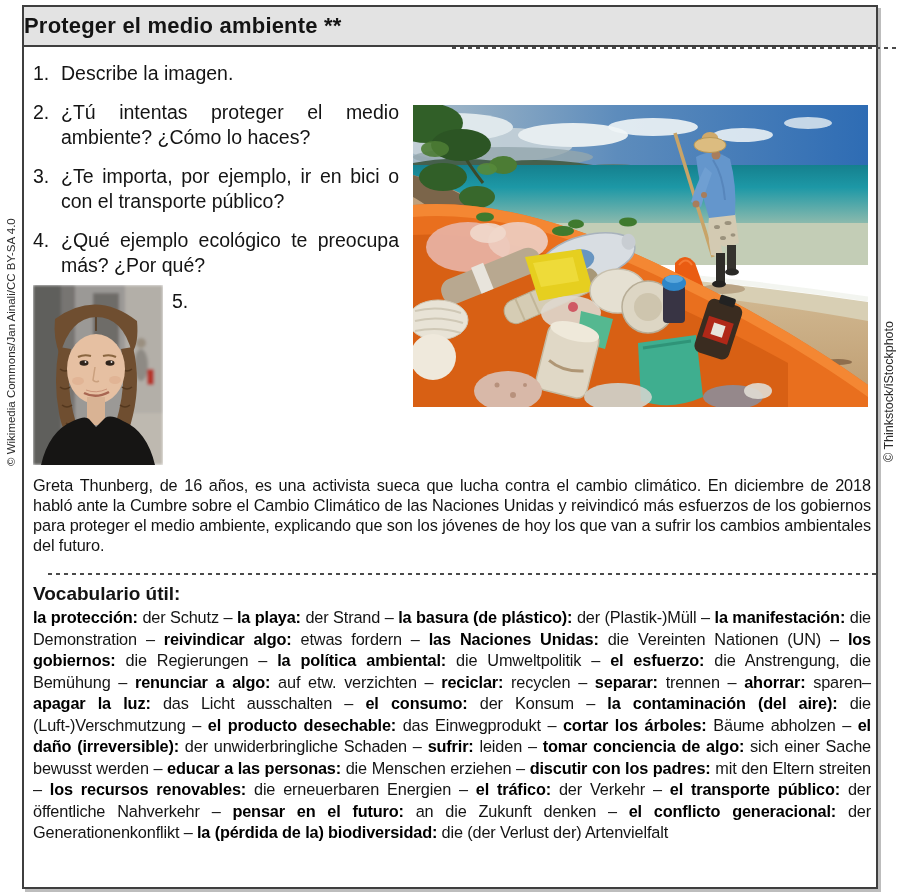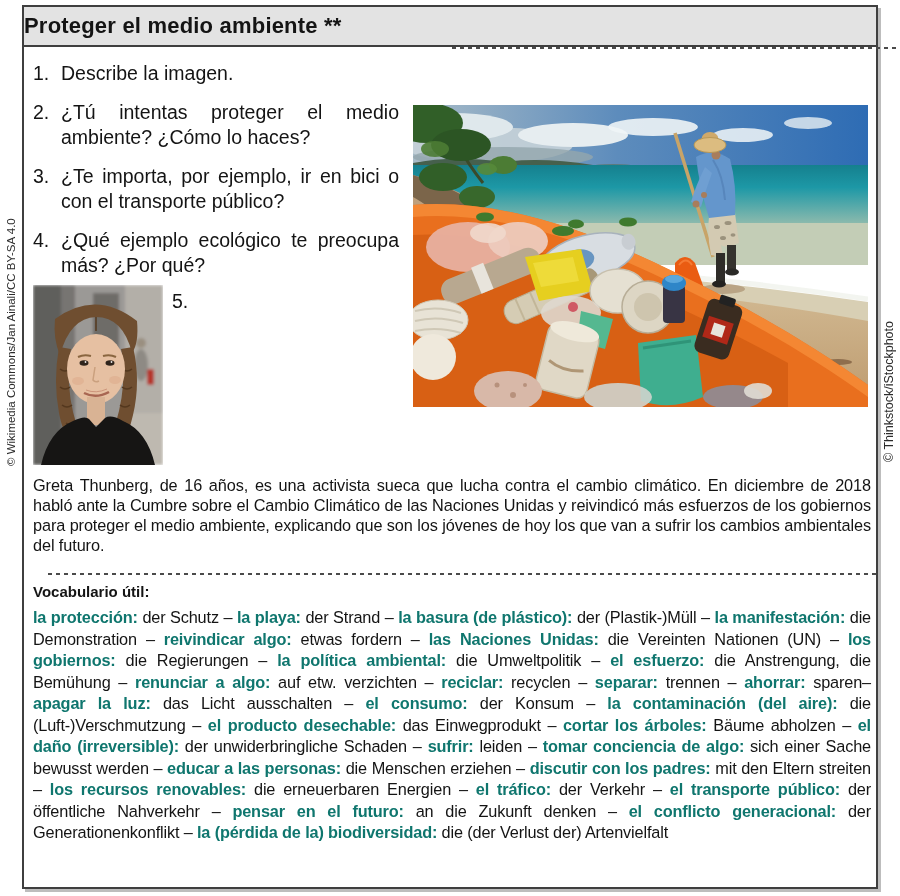--- a/index.html
+++ b/index.html
@@ -46,26 +46,26 @@
       font-size:19.5px;line-height:25px;}
 
   .photo{position:absolute;display:block;}
   .photo-beach{left:389px;top:98px;width:455px;height:302px;}
   .photo-greta{left:9px;top:278px;width:130px;height:180px;}
 
   .intro{
     position:absolute;left:9px;top:468px;width:838px;
     font-size:16.3px;line-height:20px;text-align:justify;letter-spacing:-.1px;
   }
-  .vocab-heading{position:absolute;left:9px;top:576px;font-size:15px;font-weight:bold;}
+  .vocab-heading{position:absolute;left:9px;top:576px;font-size:19px;font-weight:bold;}
   .vocab-text{
     position:absolute;left:9px;top:600px;width:838px;
     font-size:16.3px;line-height:21.5px;text-align:justify;letter-spacing:-.15px;
   }
-  .vocab-text b{color:#0f766e;}
+  .vocab-text b{color:#000000;}
 </style>
 </head>
 <body>
 
 <div class="credit credit-left">© Wikimedia Commons/Jan Ainali/CC BY-SA 4.0</div>
 <div class="credit credit-right">© Thinkstock/iStockphoto</div>
 
 <div class="card">
 
   <div class="card-header">

